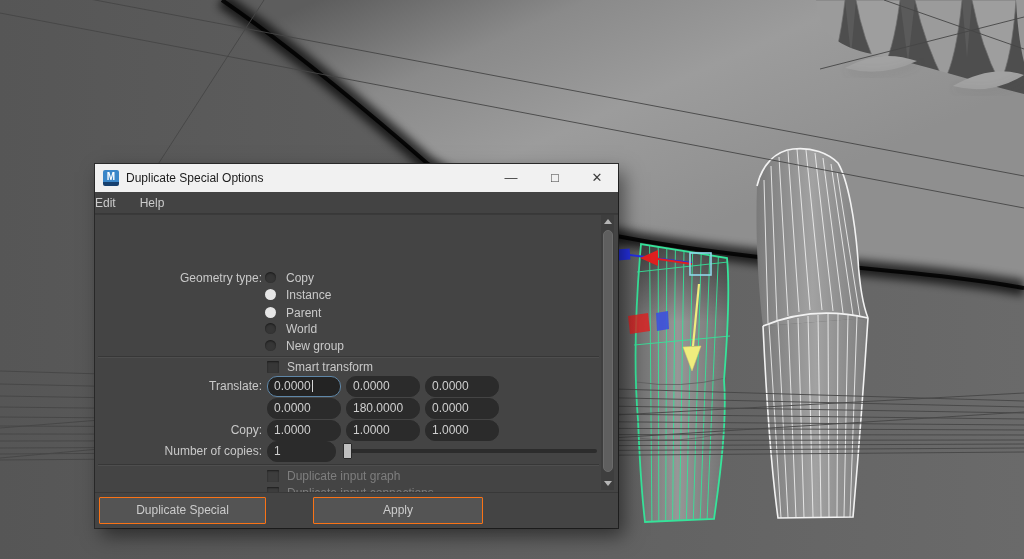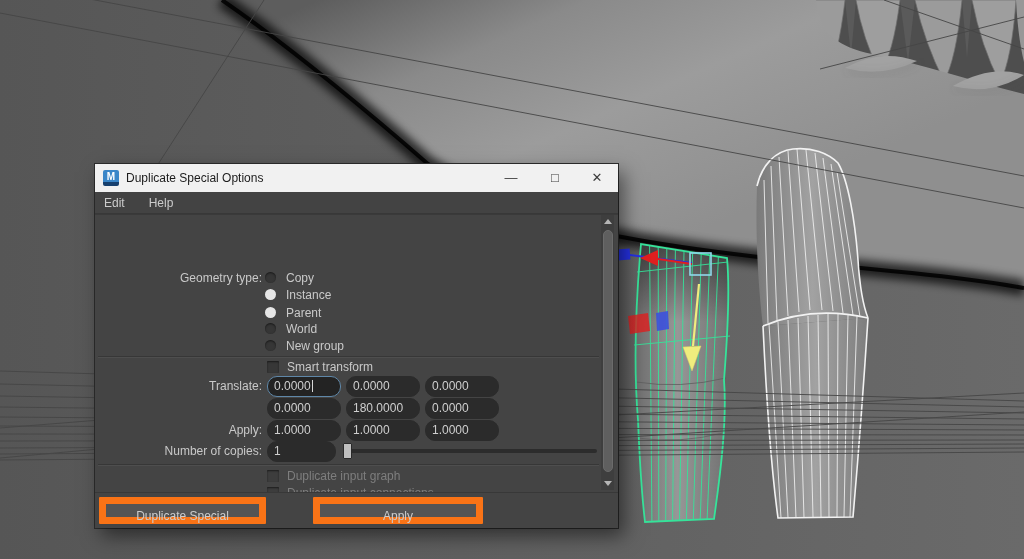--- a/index.html
+++ b/index.html
@@ -24,21 +24,21 @@
                background:linear-gradient(#3a86c8 0 72%, #17406e 72% 100%);
                color:#fff; font-size:10px; font-weight:bold; text-align:center; line-height:13px; }
   #title-text { margin-left:7px; font-size:12px; color:#1c1c1c; }
   .win-btn { position:absolute; top:0; width:38px; height:28px; text-align:center;
              line-height:28px; font-size:13px; color:#3c3c3c; cursor:default; }
   #btn-min { right:88px; } #btn-max { right:44px; } #btn-close { right:2px; }
 
   #menubar { position:absolute; left:0; top:28px; width:100%; height:22px;
              background:#434343; border-bottom:1px solid #383838;
              display:flex; align-items:center; }
-  .menu-item { font-size:12px; color:#cccccc; margin-left:9px; padding:0 8px 0 0; }
+  .menu-item { font-size:12px; color:#cccccc; margin-left:0; padding:0 8px 0 0; }
   .menu-item + .menu-item { margin-left:16px; }
 
   #content { position:absolute; left:0; top:50px; width:523px; height:279px;
              background:var(--dialog-bg,#444444); border-top:1px solid #3a3a3a;
              border-bottom:1px solid #383838; overflow:hidden; }
 
   .lbl { position:absolute; left:0; width:167px; text-align:right; font-size:12px;
          color:var(--label-text,#c9c9c9); height:16px; line-height:16px; }
   .opt-lbl { position:absolute; font-size:12px; color:var(--label-text,#c9c9c9);
              height:16px; line-height:16px; left:191px; }
@@ -72,21 +72,21 @@
                background:#3e3e3e; }
   .sb-arrow { position:absolute; left:0; width:13px; height:13px; }
   .sb-arrow span { position:absolute; left:2.5px; width:0; height:0;
                    border-left:4px solid transparent; border-right:4px solid transparent; }
   #sb-up { top:0; } #sb-up span { top:4px; border-bottom:5px solid #b5b5b5; }
   #sb-down { bottom:0; } #sb-down span { top:4px; border-top:5px solid #b5b5b5; }
   #sb-thumb { position:absolute; left:1.5px; top:15px; width:10px; height:242px;
               background:#5f5f5f; border:1px solid #6b6b6b; border-radius:5px; }
 
   .btn { position:absolute; top:333px; height:27px; background:var(--button-bg,#545454);
-         border:7px solid #f97316; color:#cccccc; font-size:12px; text-align:center;
+         border:1px solid #f97316; color:#cccccc; font-size:12px; text-align:center;
          line-height:25px; border-radius:1px; }
   #btn-dup { left:4px; width:167px; }
   #btn-apply { left:176px; width:170px;margin-left:42px; }
   #btn-close2 { left:351px; width:167px; }
 </style>
 </head>
 <body>
 
 <div id="stage">
 
@@ -285,21 +285,21 @@
       <div class="field focus" style="left:172px; top:161px">
         <span>0.0000</span><span class="caret"></span>
       </div>
       <div class="field" style="left:251px; top:161px">0.0000</div>
       <div class="field" style="left:330px; top:161px">0.0000</div>
 
       <div class="field" style="left:172px; top:183px">0.0000</div>
       <div class="field" style="left:251px; top:183px">180.0000</div>
       <div class="field" style="left:330px; top:183px">0.0000</div>
 
-      <div class="lbl" style="top:207px">Apply:</div>
+      <div class="lbl" style="top:207px">Copy:</div>
       <div class="field" style="left:172px; top:205px">1.0000</div>
       <div class="field" style="left:251px; top:205px">1.0000</div>
       <div class="field" style="left:330px; top:205px">1.0000</div>
 
       <div class="lbl" style="top:228px">Number of copies:</div>
       <div class="field" style="left:172px; top:226px; width:69px">1</div>
       <div id="slider-track"></div>
       <div id="slider-handle"></div>
 
       <div class="sep" style="top:249px"></div>

